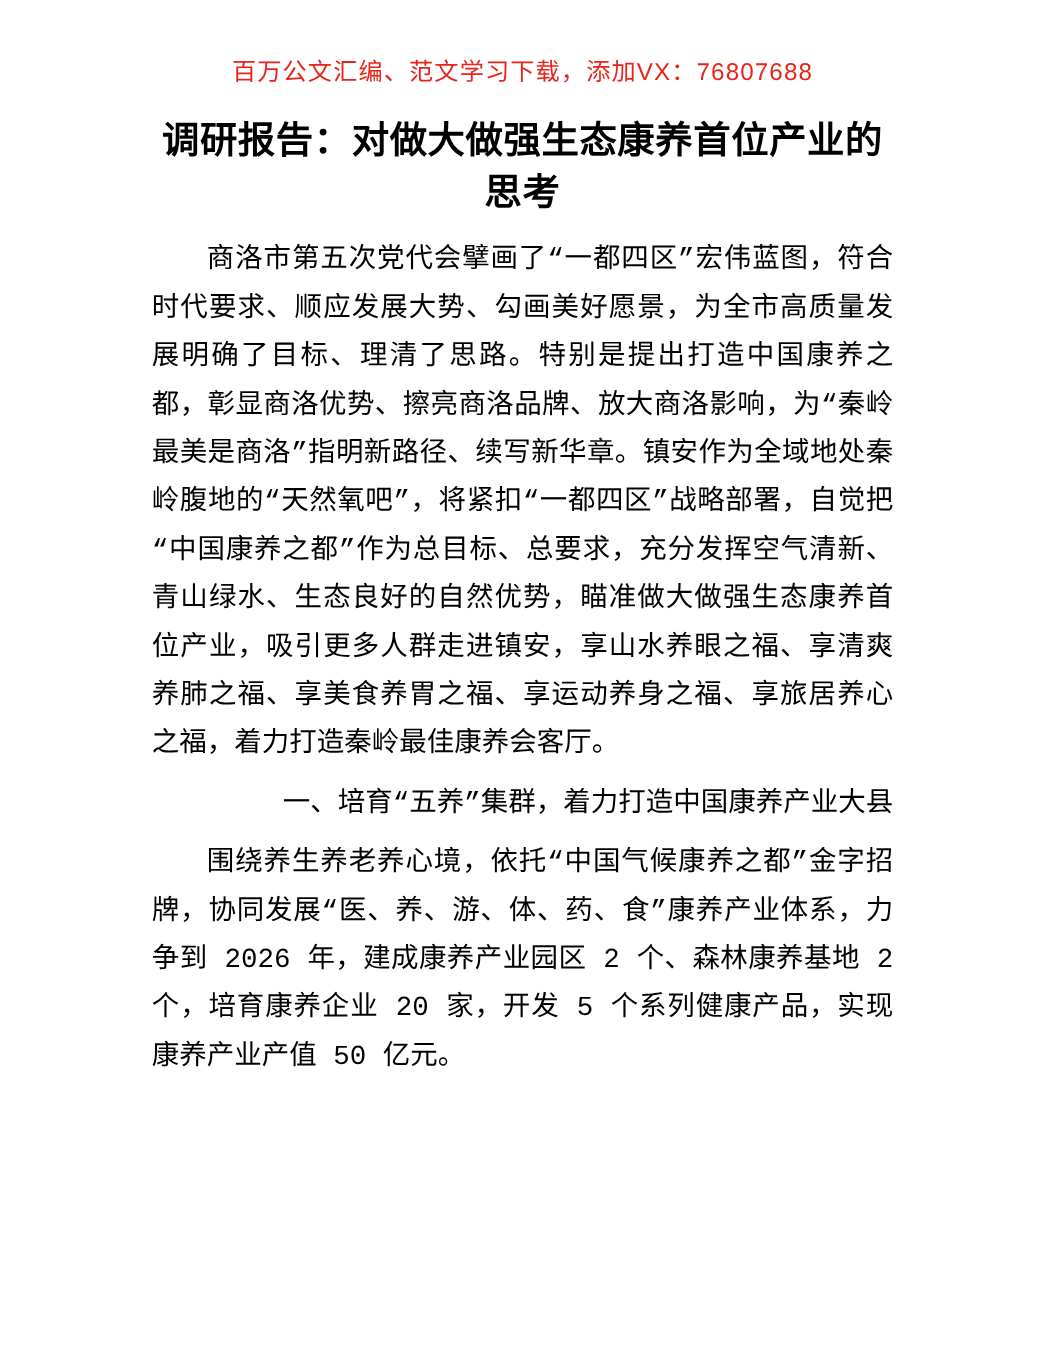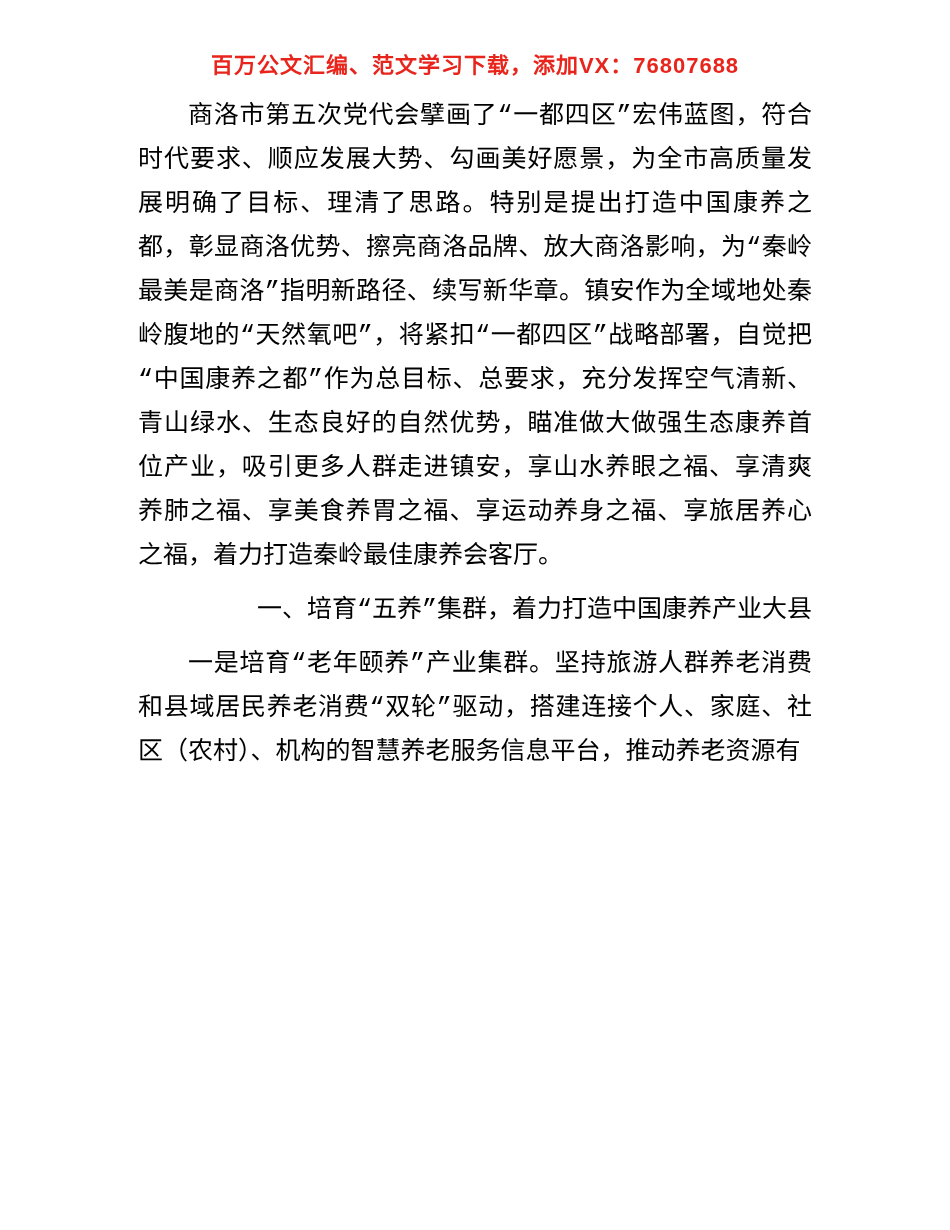--- a/index.html
+++ b/index.html
@@ -20,21 +20,21 @@
     width: 950px;
     height: 1230px;
     padding: 52px 138px 0 138px;
     background: #ffffff;
   }
   .notice {
     text-align: center;
     font-size: 22px;
     line-height: 27px;
     letter-spacing: 1px;
-    font-weight: bold;
+    font-weight: normal;
   }
   .title {
     margin: 26px 0 0 0;
     font-size: 34px;
     line-height: 47px;
     font-weight: bold;
     text-align: center;
     letter-spacing: 0.5px;
   }
   .content {
@@ -53,19 +53,20 @@
   .para.section-heading {
     text-align: right;
   }
 </style>
 </head>
 <body style="background: rgb(255, 255, 255); color: rgb(0, 0, 0);">
 
 <div class="page">
   <div class="notice" style="color: rgb(232, 37, 28);">百万公文汇编、范文学习下载，添加VX：76807688</div>
 
+  <h1 class="title">调研报告：对做大做强生态康养首位产业的思考</h1>
 
   <div class="content" id="content">
       <p class="para">商洛市第五次党代会擘画了“一都四区”宏伟蓝图，符合时代要求、顺应发展大势、勾画美好愿景，为全市高质量发展明确了目标、理清了思路。特别是提出打造中国康养之都，彰显商洛优势、擦亮商洛品牌、放大商洛影响，为“秦岭最美是商洛”指明新路径、续写新华章。镇安作为全域地处秦岭腹地的“天然氧吧”，将紧扣“一都四区”战略部署，自觉把“中国康养之都”作为总目标、总要求，充分发挥空气清新、青山绿水、生态良好的自然优势，瞄准做大做强生态康养首位产业，吸引更多人群走进镇安，享山水养眼之福、享清爽养肺之福、享美食养胃之福、享运动养身之福、享旅居养心之福，着力打造秦岭最佳康养会客厅。</p>
       <p class="para section-heading">一、培育“五养”集群，着力打造中国康养产业大县</p>
-      <p class="para">一是培育“老年颐养”产业集群。坚持旅游人群养老消费和县域居民养老消费“双轮”驱动，搭建连接个人、家庭、社区（农村）、机构的智慧养老服务信息平台，推动养老资源有</p>
+      <p class="para">围绕养生养老养心境，依托“中国气候康养之都”金字招牌，协同发展“医、养、游、体、药、食”康养产业体系，力争到 2026 年，建成康养产业园区 2 个、森林康养基地 2 个，培育康养企业 20 家，开发 5 个系列健康产品，实现康养产业产值 50 亿元。</p>
     </div>
 </div>
 
 </body></html>

